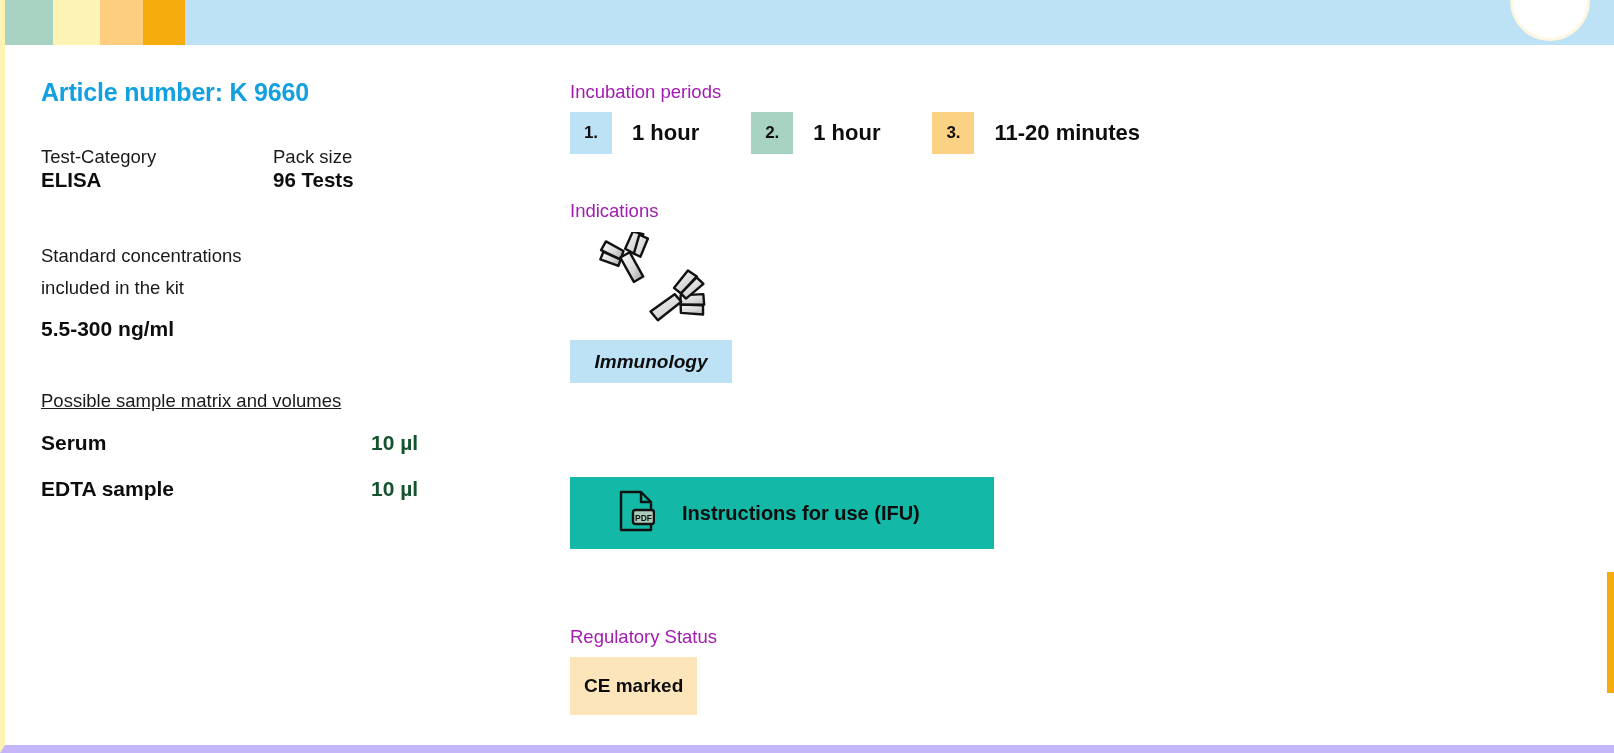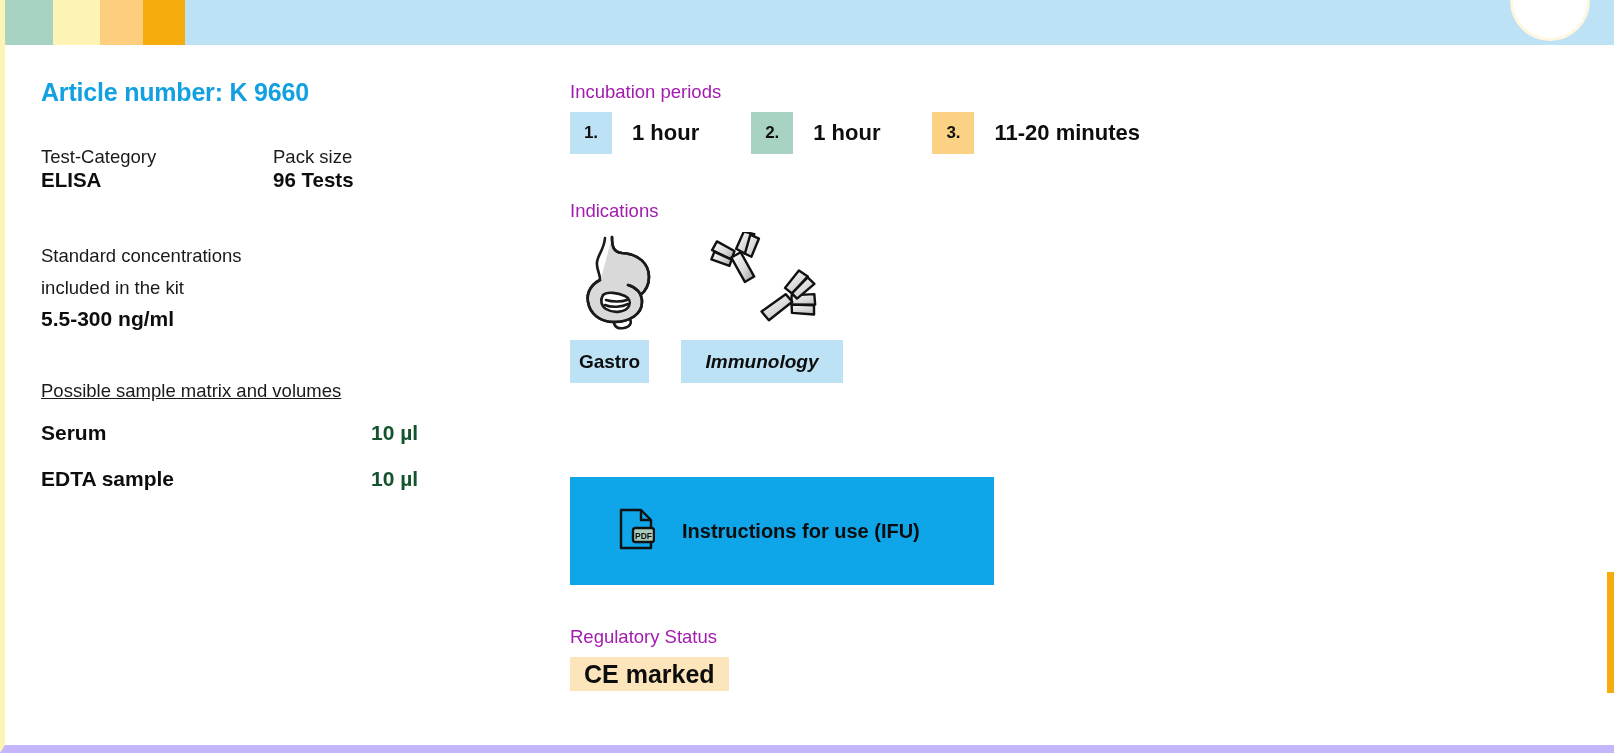--- a/index.html
+++ b/index.html
@@ -79,21 +79,21 @@
     color: #1a1a1a;
     font-weight: normal;
   }
   .val {
     font-size: 20.5px;
     color: #0d0d0d;
     font-weight: bold;
   }
   #std-block { margin-top: 48px; }
   #std-block .lbl { line-height: 1.75; display: block; }
-  #std-block .val { display: block; margin-top: 2px; font-size: 21px; }
+  #std-block .val { display: block; margin-top: 12px; font-size: 21px; }
 
   #matrix-block { margin-top: 49px; }
   #matrix-title { font-size: 18.5px; color: #1a1a1a; margin-bottom: 19px; text-decoration: underline; }
   .matrix-row {
     display: flex;
     align-items: baseline;
     margin-bottom: 22px;
   }
   .matrix-name {
     width: 330px;
@@ -179,22 +179,22 @@
   }
   .ind-chip.w-gastro { width: 79px; }
   .ind-chip.w-immuno { width: 162px; font-style: italic; }
 
   
   #ifu-button {
     position: absolute;
     left: 0;
     top: 396px;
     width: 424px;
-    height: 108px;
-    background: #0ea5e9;
+    height: 72px;
+    background: #14b8a6;
     display: flex;
     align-items: center;
     cursor: pointer;
   }
   #ifu-icon { margin-left: 49px; flex: none; display: block; }
   #ifu-label {
     margin-left: 27px;
     font-size: 20px;
     font-weight: bold;
     color: #0d0d0d;
@@ -203,23 +203,23 @@
   
   #regulatory-block {
     position: absolute;
     left: 0;
     top: 545px;
   }
   #reg-chip {
     display: inline-flex;
     align-items: center;
     background: #fde5bb;
-    height: 34px;
+    height: 58px;
     padding: 0 14px;
-    font-size: 25px;
+    font-size: 19px;
     font-weight: bold;
     color: #0d0d0d;
   }
 
   
   #scrollbar-track {
     position: absolute;
     right: 0;
     top: 45px;
     width: 14px;
@@ -300,43 +300,20 @@
           <div class="inc-text">11-20 minutes</div>
         </div>
       </div>
     </div>
 
     <div id="indications-block">
       <div class="section-title">Indications</div>
 
       <div id="indication-items">
 
-        <div class="indication">
-          <div class="ind-art">
-            <svg width="88" height="98" viewBox="0 0 88 98">
-              <g fill="none" stroke="#1a1a1a" stroke-width="2.6" stroke-linecap="round" stroke-linejoin="round">
-                <path d="M35 6 C34 18 28 22 27 30 C26 38 31 42 30 50" fill="none"></path>
-                <path d="M42 5 C42 16 44 20 52 21 C68 22 79 31 79 45
-                         C79 60 66 70 50 70 C38 70 30 63 29 54" fill="#d9d9d9"></path>
-                <path d="M42 5 C42 16 44 20 52 21 C68 22 79 31 79 45
-                         C79 60 66 70 50 70 C38 70 30 63 29 54"></path>
-                <path d="M30 48 C22 52 16 60 18 70 C20 82 30 90 44 90
-                         C60 90 72 82 72 70 C72 61 66 55 58 53" fill="#d9d9d9"></path>
-                <path d="M30 48 C22 52 16 60 18 70 C20 82 30 90 44 90
-                         C60 90 72 82 72 70 C72 61 66 55 58 53"></path>
-                <path d="M33 63 C30 68 31 74 36 77 C44 82 56 80 59 74
-                         C61 70 59 66 55 64 C48 61 37 59 33 63 Z" fill="#ffffff"></path>
-                <path d="M36 68 C42 70 52 70 57 68"></path>
-                <path d="M35 73 C42 76 52 75 58 72"></path>
-                <path d="M44 90 C44 95 48 97 54 96 C60 95 62 91 60 87"></path>
-              </g>
-            </svg>
-          </div>
-          <div class="ind-chip w-gastro">Gastro</div>
-        </div>
 
         <div class="indication">
           <div class="ind-art">
             <svg width="148" height="98" viewBox="0 0 148 98">
               <defs>
                 <linearGradient id="armg" x1="0" y1="0" x2="1" y2="1">
                   <stop offset="0%" stop-color="#ffffff"></stop>
                   <stop offset="60%" stop-color="#d6d6d6"></stop>
                   <stop offset="100%" stop-color="#9e9e9e"></stop>
                 </linearGradient>

